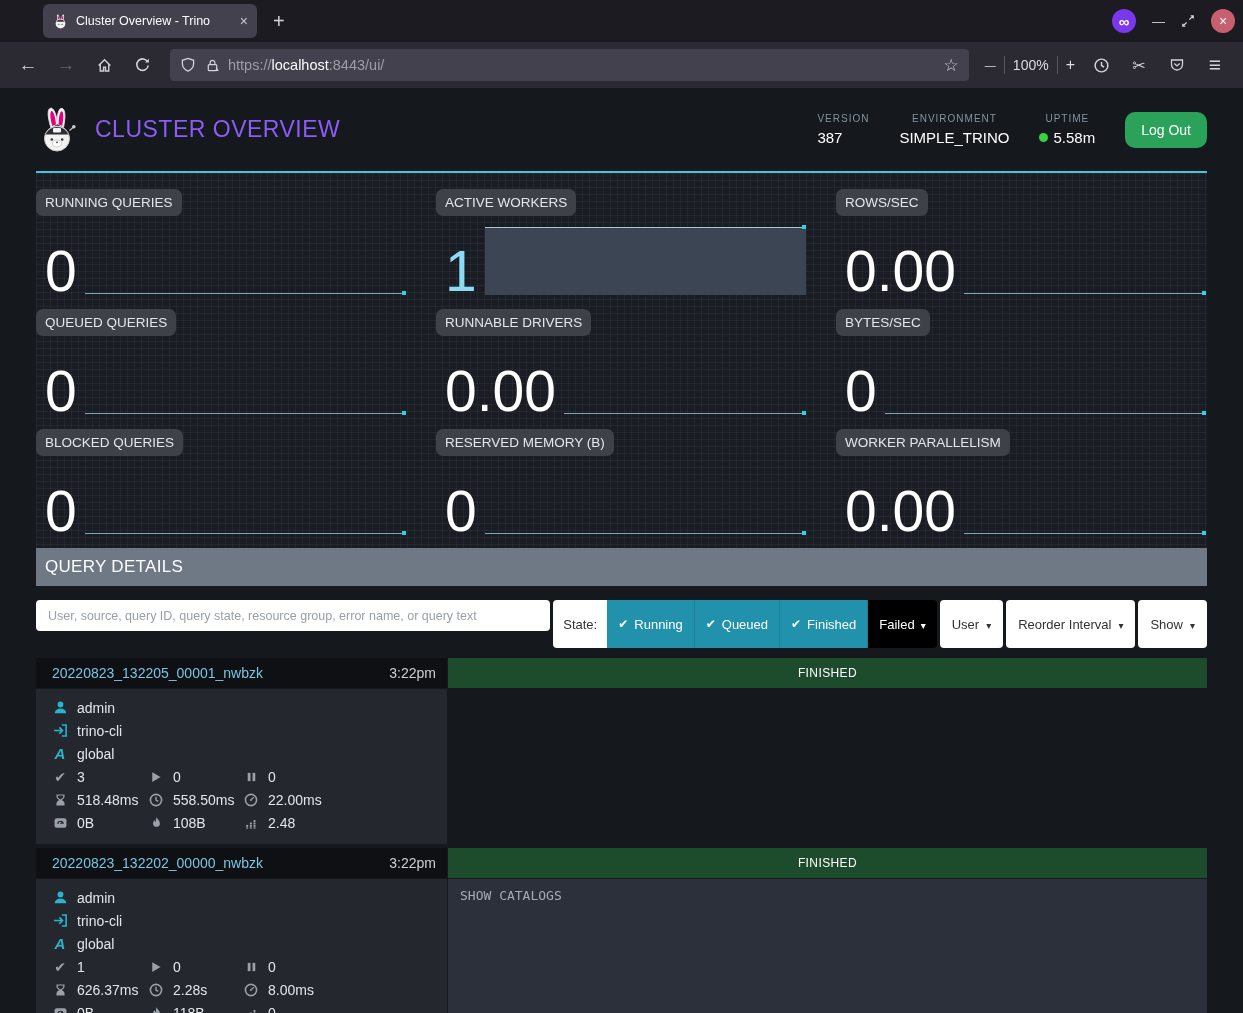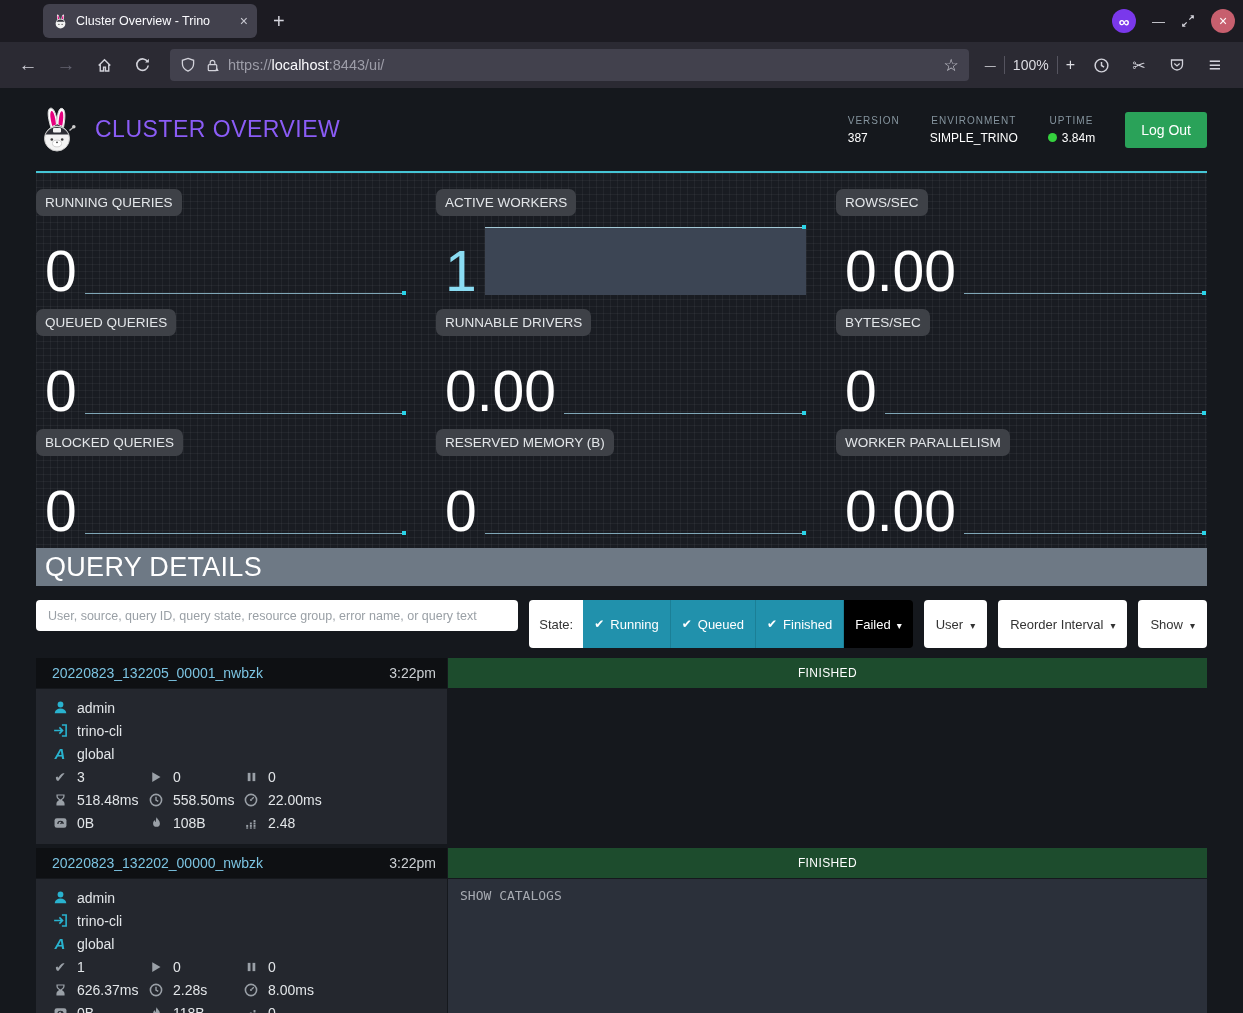--- a/index.html
+++ b/index.html
@@ -40,24 +40,24 @@
   .zoom-group { display:flex; align-items:center; gap:8px; color:#dcdce2; font-size:14px; margin:0 4px; }
   .vsep { width:1px; height:18px; background:#55545f; }
 
   
   .page { height:925px; background:#15181d; }
   .app-header { margin:0 36px; height:85px; border-bottom:2px solid #45c5d5;
     display:flex; align-items:center; }
   .app-title { font-size:23px; color:#8b5cf6; letter-spacing:.5px; margin-left:15px; }
   .meta { margin-left:auto; display:flex; gap:30px;text-align:center; }
   .meta-item .meta-label { font-size:10px; letter-spacing:1px; color:#85949e; }
-  .meta-item .meta-value { font-size:12px; color:#fff; margin-top:5px; display:flex; align-items:center; gap:5px; }
+  .meta-item .meta-value { font-size:15px; color:#fff; margin-top:5px; display:flex; align-items:center; gap:5px; }
   .updot { width:9px; height:9px; border-radius:50%; background:#35d13e; }
   .logout-btn { margin-left:30px; background:#2aa259; color:#fff; border:none; font-size:14px;
-    padding:10px 16px; border-radius:3px; font-family:inherit; }
+    padding:10px 16px; border-radius:10px; font-family:inherit; }
 
   
   .charts-region {
     margin:0 36px; padding:16px 0 11px;
     background-color:#191c22;
     background-image:
       linear-gradient(rgba(255,255,255,.045) 1px, transparent 1px),
       linear-gradient(90deg, rgba(255,255,255,.045) 1px, transparent 1px);
     background-size:7px 7px;
   }
@@ -68,23 +68,23 @@
   .stat-num { align-self:flex-end; font-size:57px; line-height:.92; color:#fff; padding-left:9px; z-index:1; }
   .stat-card.filled .stat-num { color:#8adcf2; }
   .stat-chart { flex:1; position:relative; margin-left:8px; }
   .spark-line { position:absolute; left:0; right:3px; bottom:3px; height:1px; background:#7fa6b6; }
   .spark-dot  { position:absolute; right:1px; bottom:2px; width:4px; height:4px; background:#2bd4e8; }
   .spark-fill { position:absolute; left:0; right:1px; top:38px; bottom:2px;
     background:#3c4554; border-top:1px solid #a3c9d6; }
   .spark-dot-top { position:absolute; right:1px; top:36px; width:4px; height:4px; background:#2bd4e8; }
 
   
-  .qd-header { margin:0 36px; height:38px; background:#6e7985; color:#fff; font-size:27px;
+  .qd-header { margin:0 36px; height:38px; background:#6e7985; color:#fff; font-size:17px;
     display:flex; align-items:center; padding-left:9px; letter-spacing:.3px; }
-  .toolbar { margin:14px 36px 10px; display:flex; gap:11px; height:48px; }
+  .toolbar { margin:14px 36px 10px; display:flex; gap:3px; height:48px; }
   .search-input { flex:1; height:31px; border:none; border-radius:4px; padding:0 12px;
     font-size:12.5px; font-family:inherit; color:#333; background:#fff; }
   .search-input::placeholder { color:#9aa0a6; }
   .btn-group { display:flex; border-radius:4px; overflow:hidden; font-size:13px; flex:none; }
   .state-label { background:#fff; color:#333; padding:0 10px; display:flex; align-items:center; }
   .state-btn { background:#2191ac; color:#fff; padding:0 11px; display:flex; align-items:center; gap:6px;
     border-left:1px solid #1b7f96; }
   .state-btn .chk { font-size:12px; }
   .state-btn.failed { background:#000000; }
   .white-btn { background:#fff; color:#333; border-radius:4px; padding:0 12px; display:flex;
@@ -224,21 +224,21 @@
         <div class="meta-value">387</div>
       </div>
       <div class="meta-item">
         <div class="meta-label">ENVIRONMENT</div>
         <div class="meta-value">SIMPLE_TRINO</div>
       </div>
       <div class="meta-item">
         <div class="meta-label">UPTIME</div>
         <div class="meta-value">
             <span class="updot"></span>
-            <span>3.84m</span>
+            <span>5.58m</span>
           </div>
       </div>
     </div>
     <button class="logout-btn">Log Out</button>
   </div>
 
   <div class="charts-region">
     <div class="charts-grid">
 
       <div class="stat-card">

